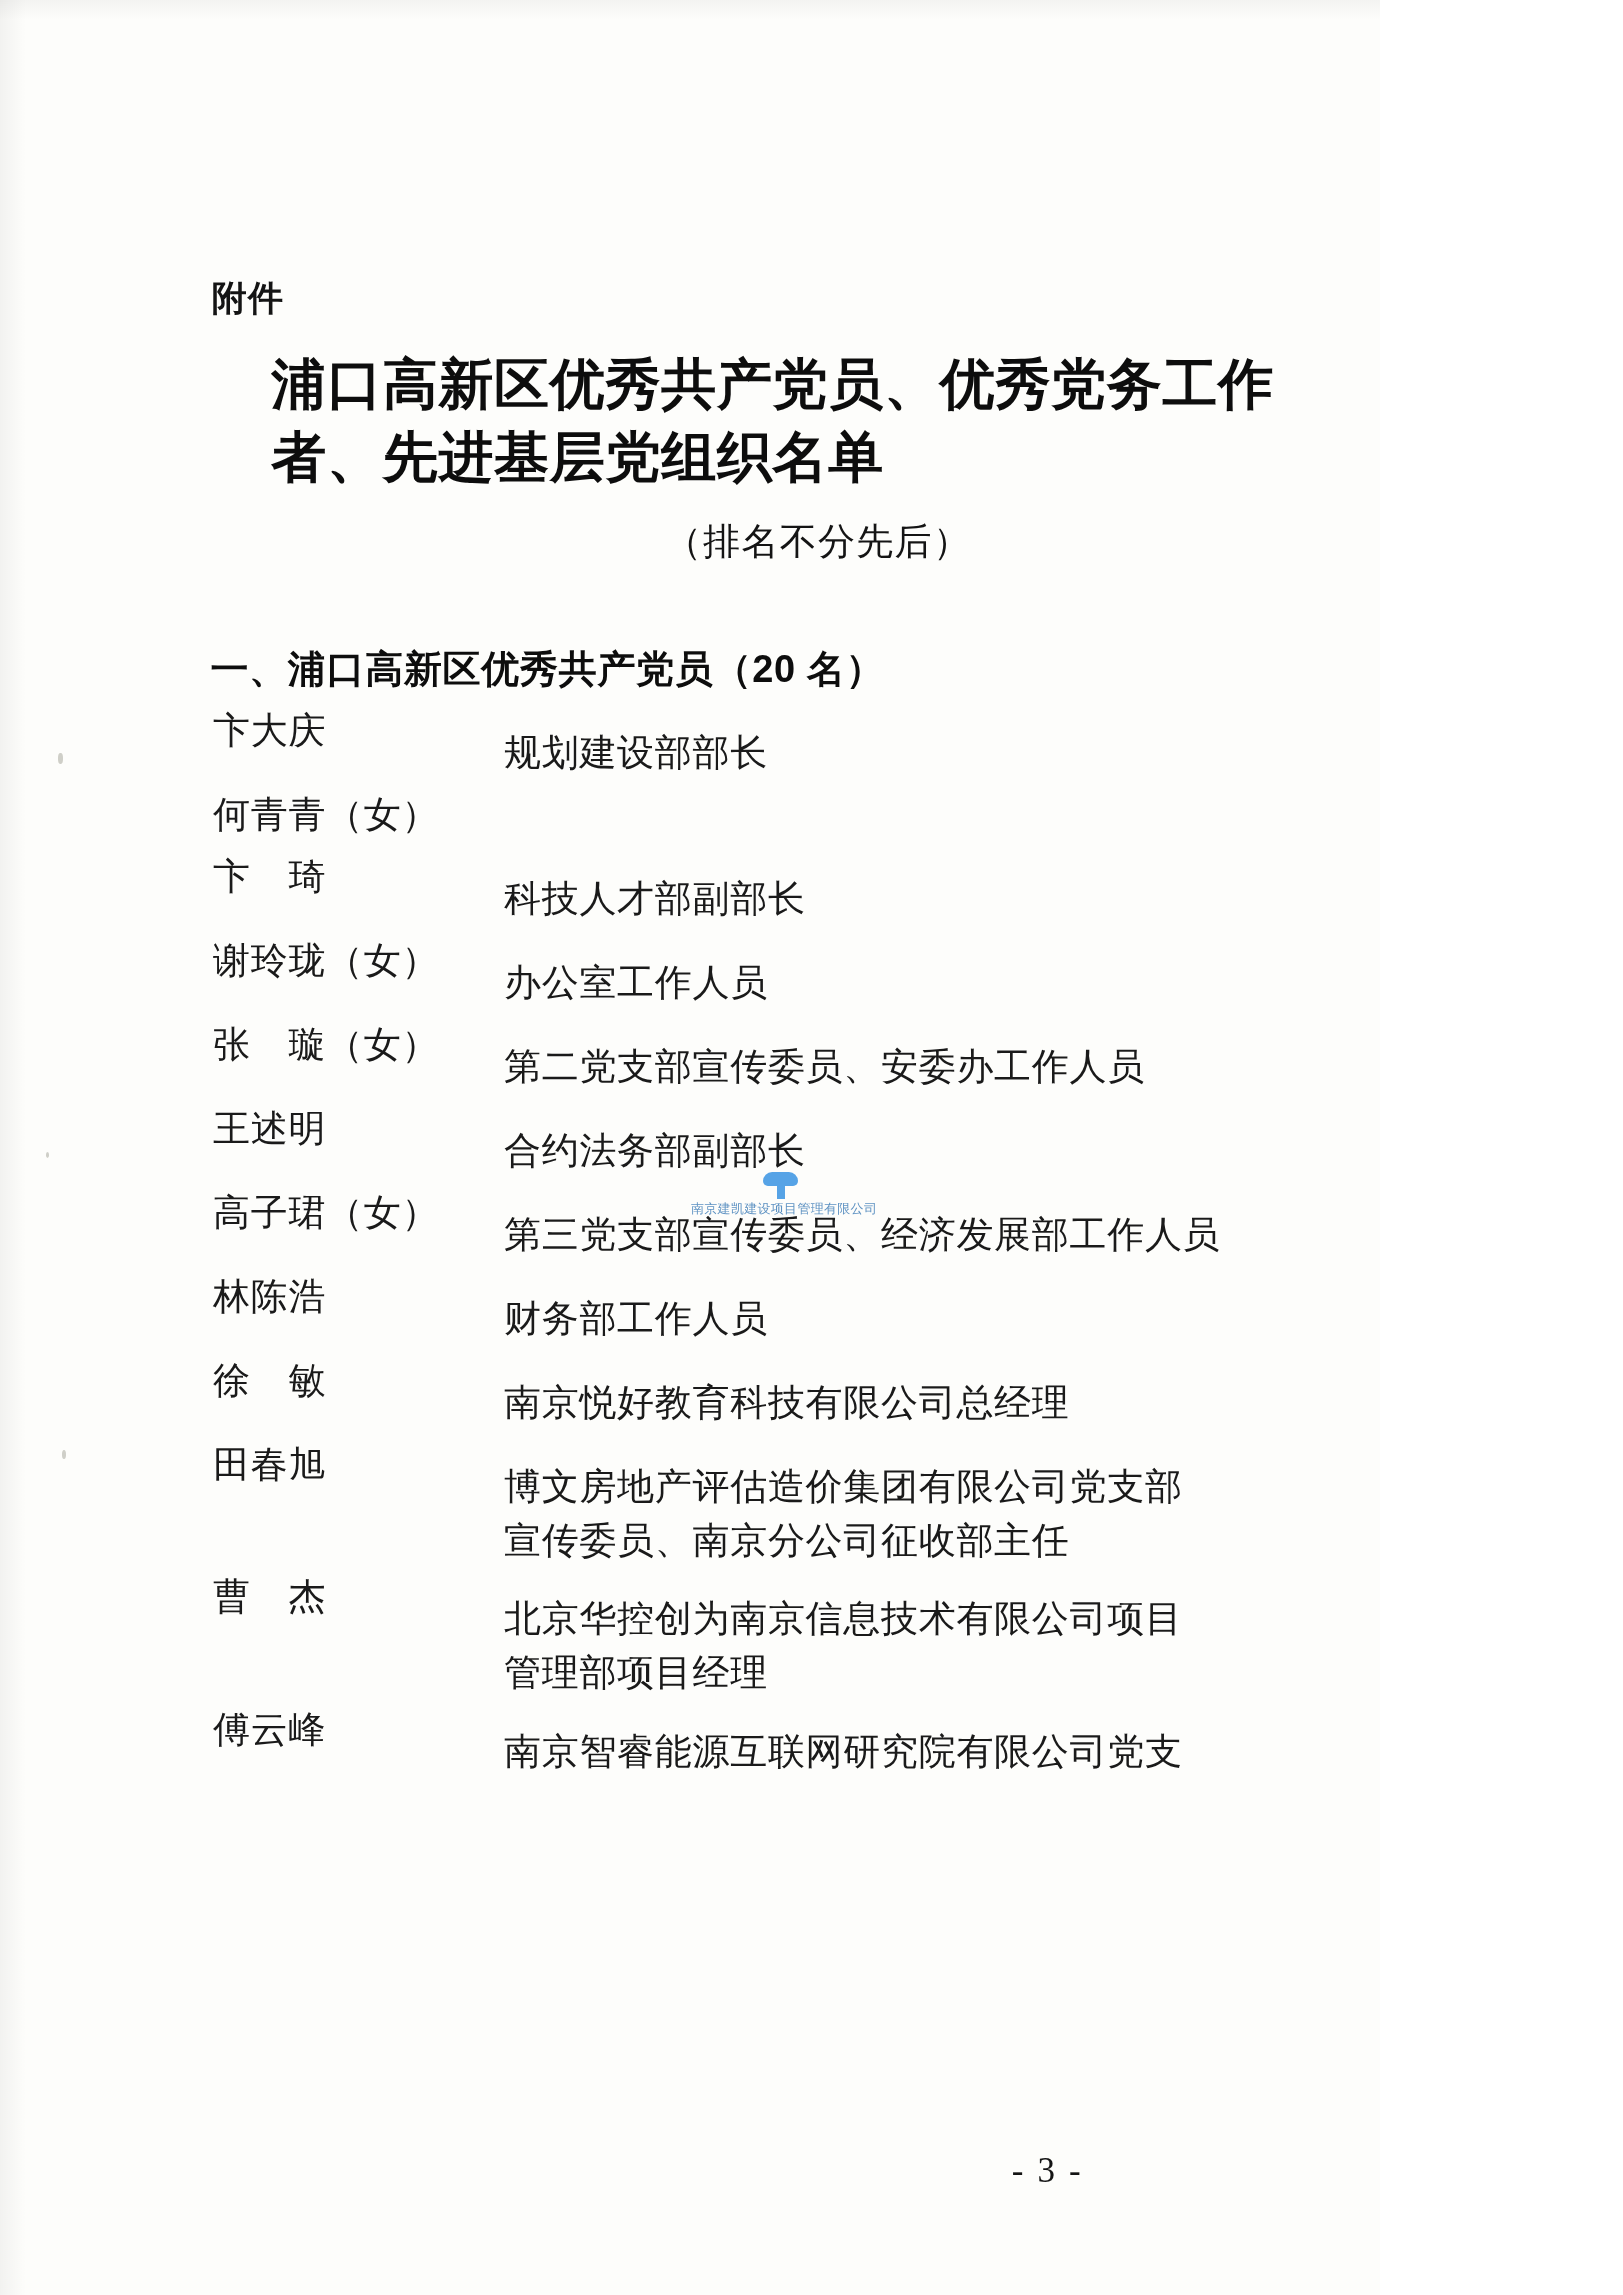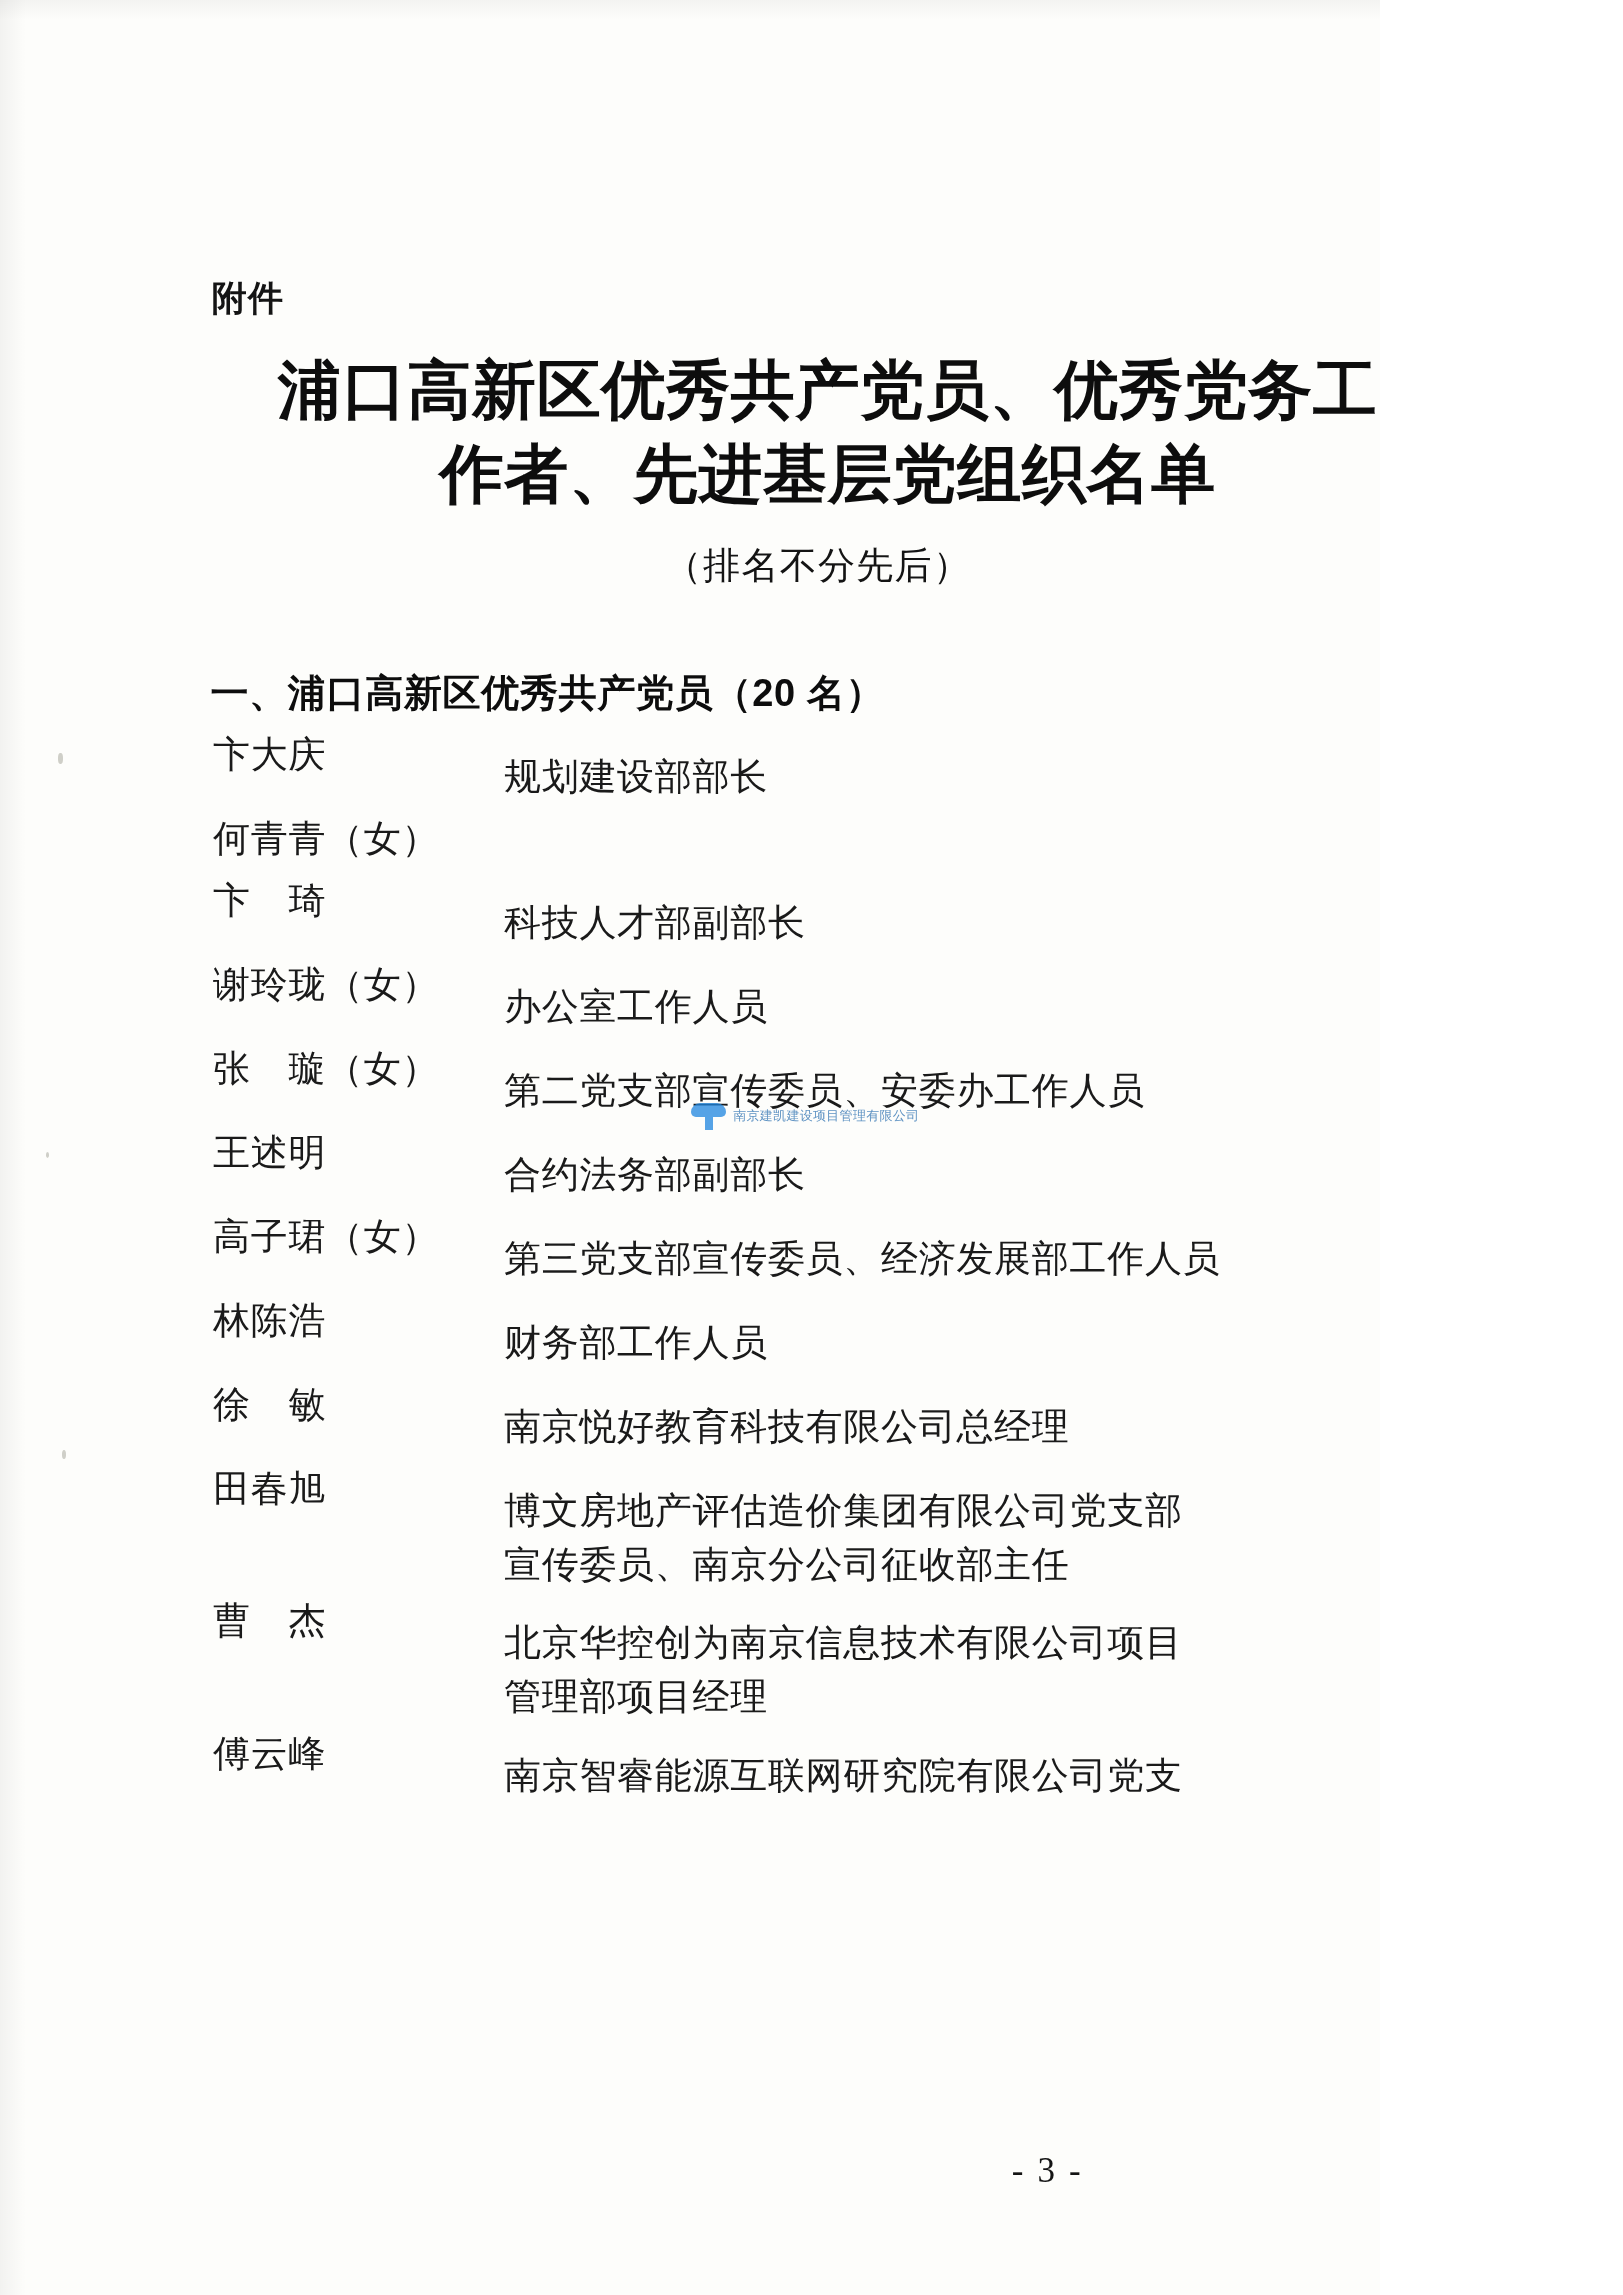--- a/index.html
+++ b/index.html
@@ -52,23 +52,22 @@
     font-weight: bold;
     font-size: 35px;
     letter-spacing: 1.3px;
     color: #141414;
     margin: 0 0 26px 15.7px;
   }
 
   .doc-title {
     font-family: "Liberation Sans", "DejaVu Sans", sans-serif;
     font-weight: bold;
-    font-size: 64px;
+    font-size: 55px;
     line-height: 1.32;
-    text-align: center;
     letter-spacing: 0.7px;
     color: #0d0d0d;
     margin: 0 auto;
     width: 1113px;
     padding-left: 19.6px;
   }
 
   .doc-subtitle {
     font-size: 37px;
     text-align: center;
@@ -118,25 +117,26 @@
     margin-bottom: 0;
   }
   .entry.two-line {
     margin-bottom: 19.6px;
   }
 
   
   .watermark {
     position: absolute;
     left: 691px;
-    top: 1100px;
+    top: 1169px;
     display: flex;
     align-items: center;
     opacity: 0.75;
     pointer-events: none;
+    flex-direction: column;
   }
   .watermark-mark {
     width: 37px;
     height: 31px;
     position: relative;
     margin-right: 5.2px;
   }
   .watermark-mark::before {
     content: "";
     position: absolute;

